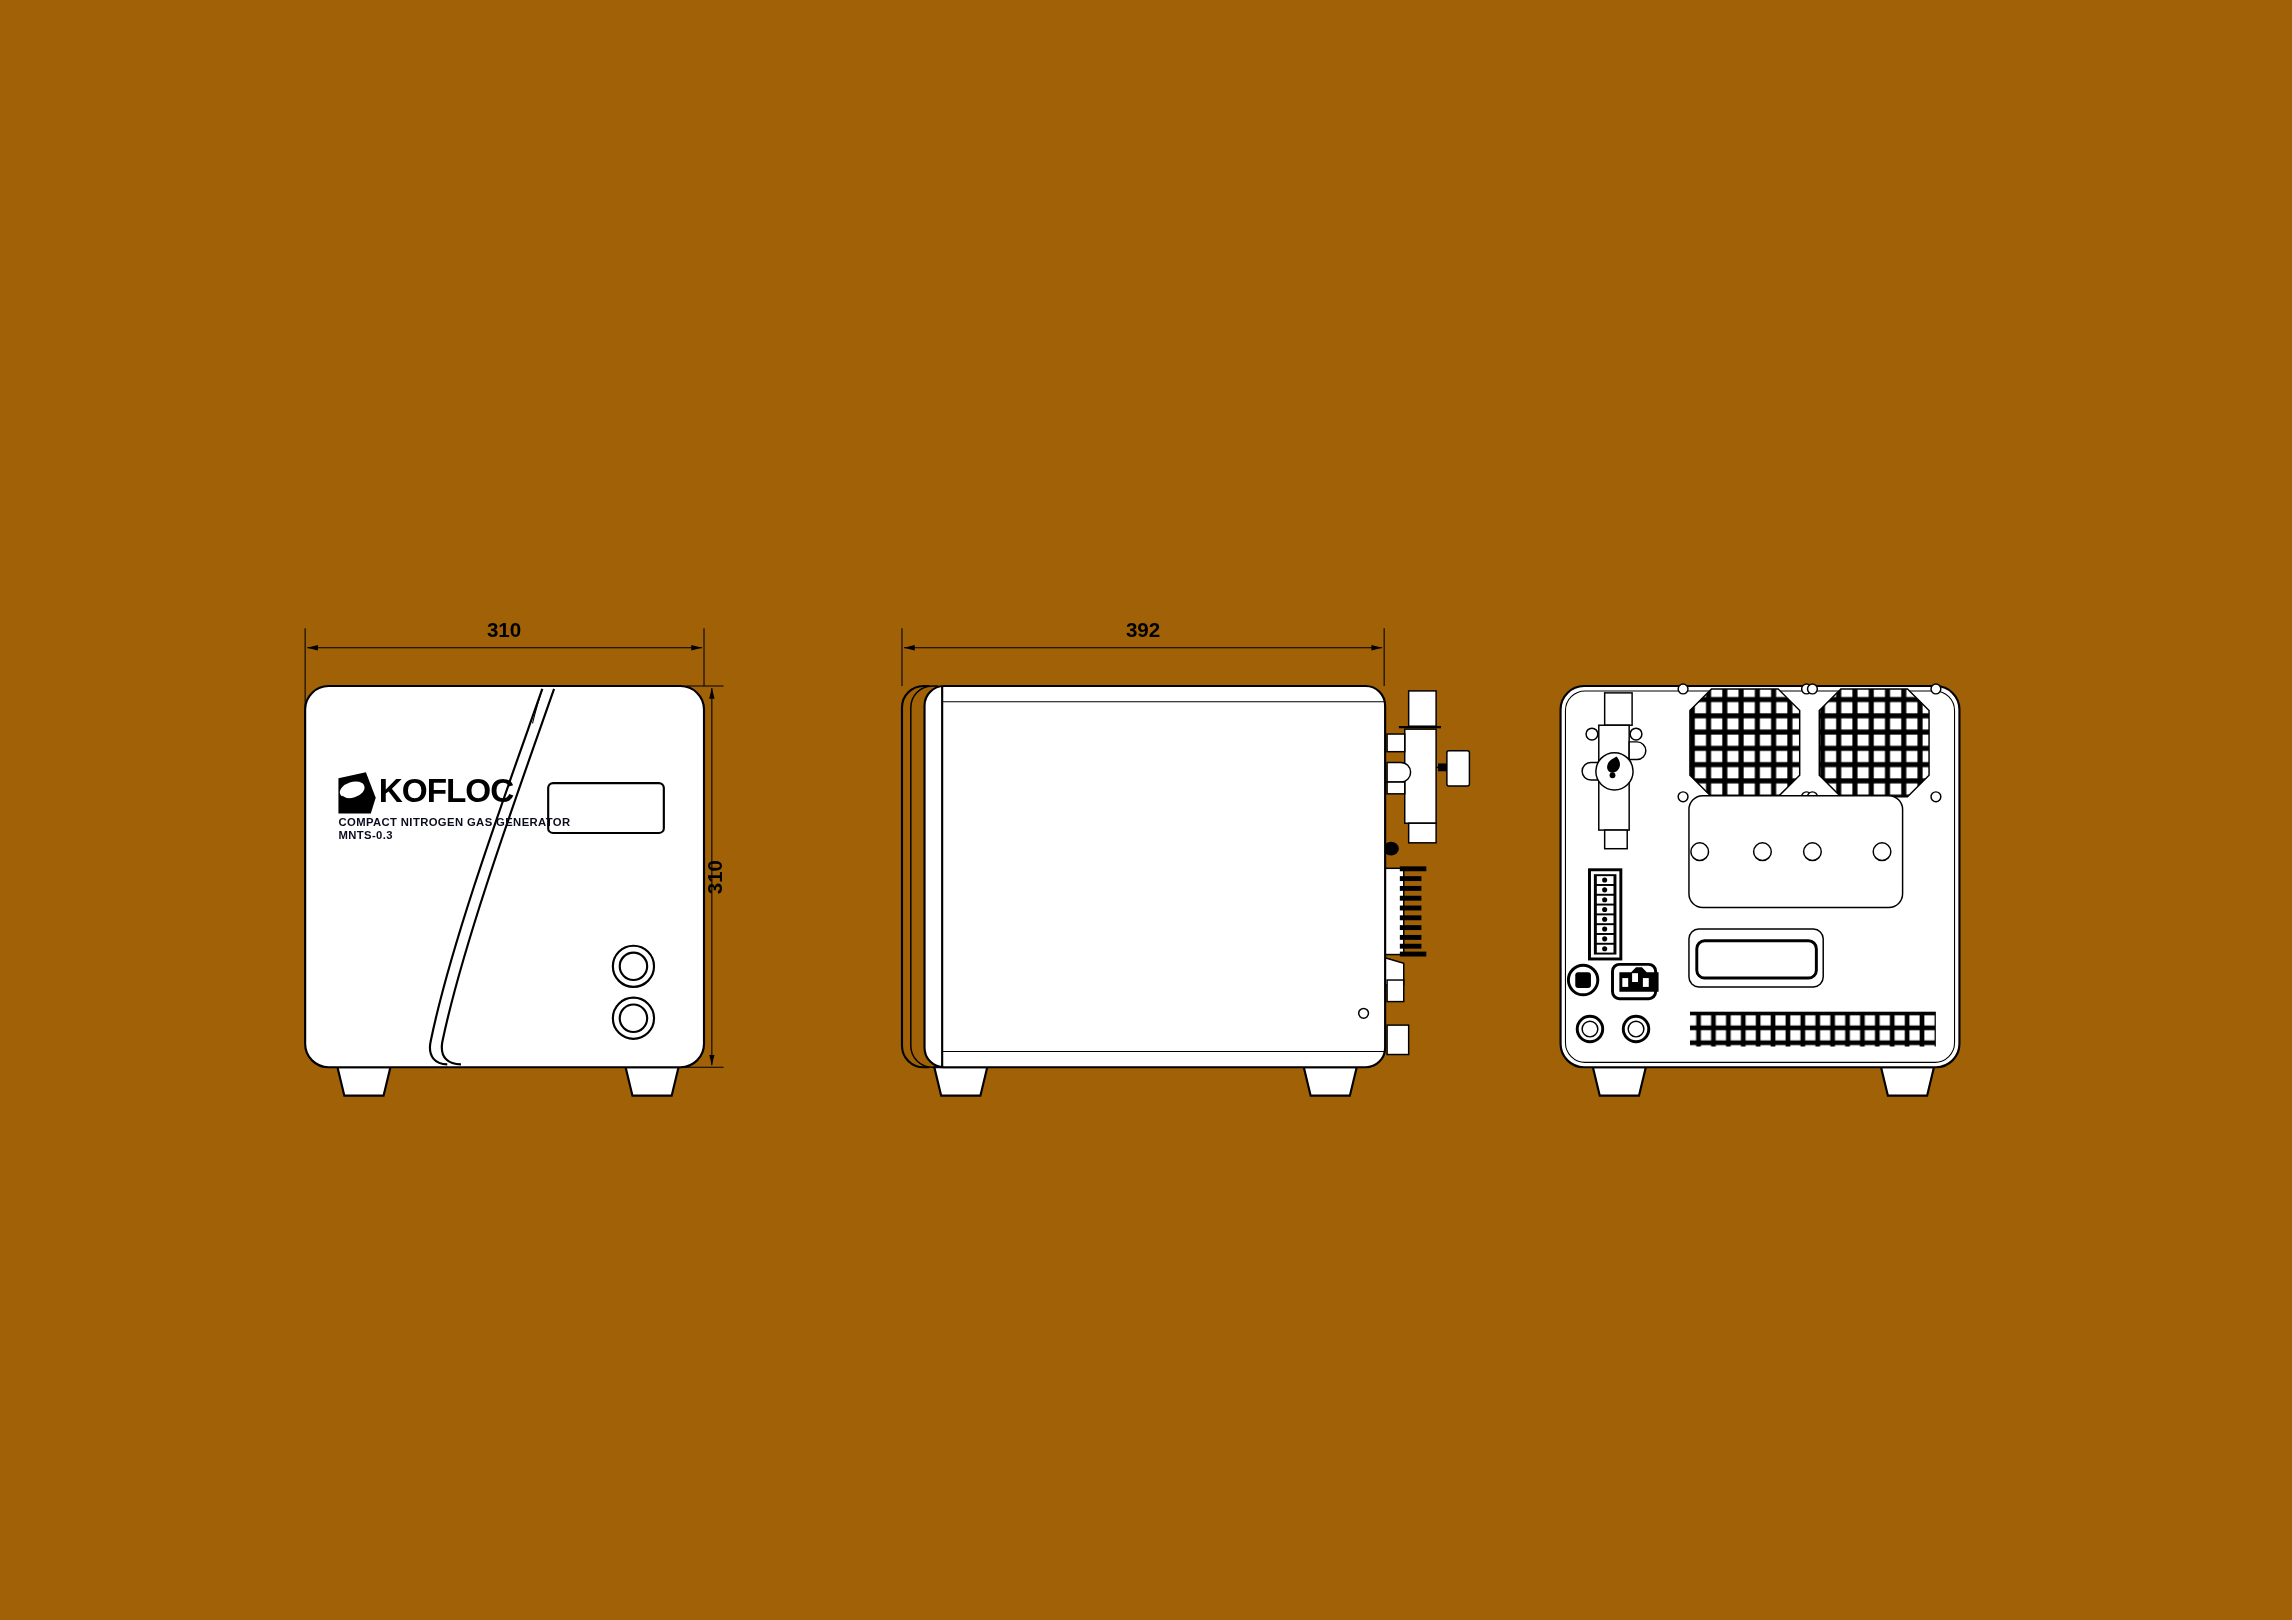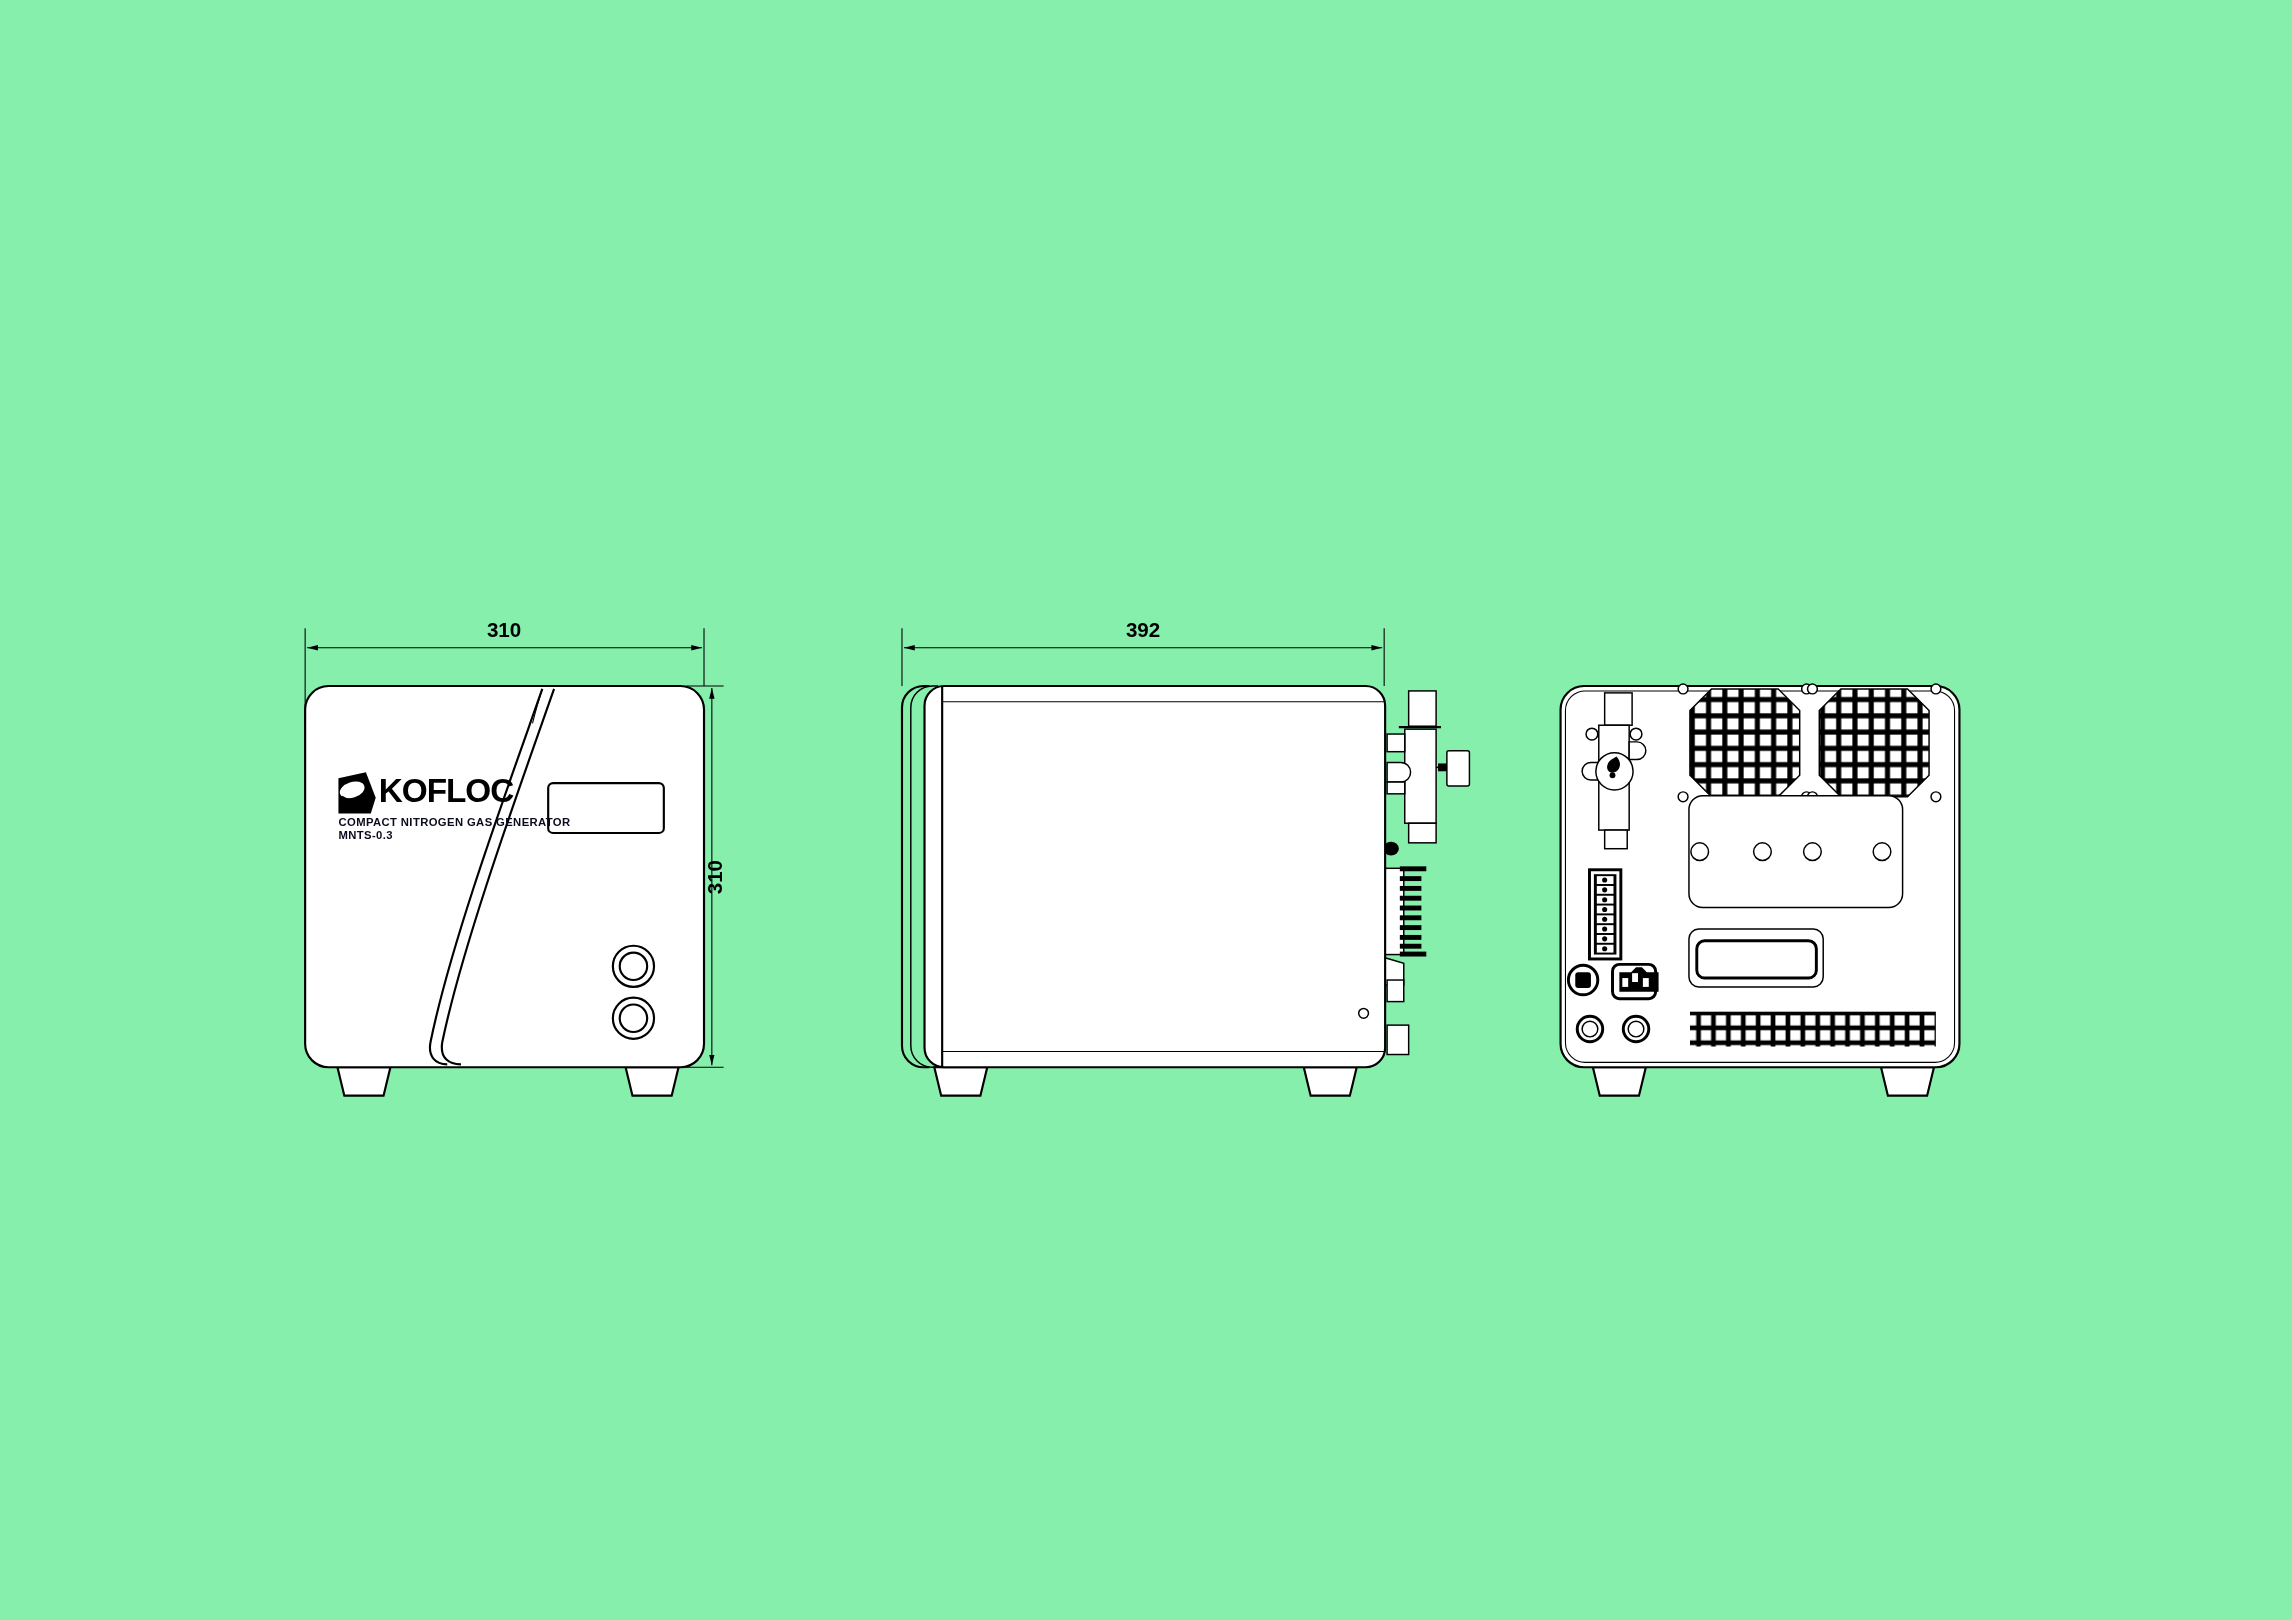--- a/index.html
+++ b/index.html
@@ -9,21 +9,21 @@
     background: #ffffff;
   }
   body {
     font-family: "Liberation Sans", sans-serif;
     color: #000000;
   }
   #sheet {
     position: relative;
     width: 2293px;
     height: 1620px;
-    background: #86efac;
+    background: #a16207;
     overflow: hidden;
   }
   #drawing-svg {
     position: absolute;
     left: 0;
     top: 0;
     width: 2293px;
     height: 1620px;
     display: block;
   }

